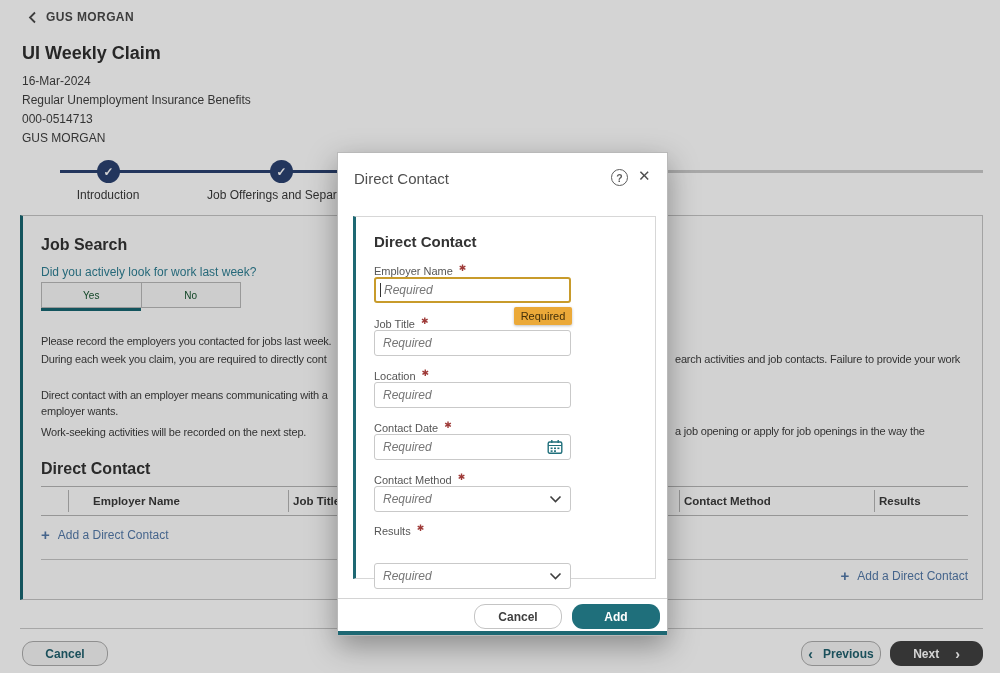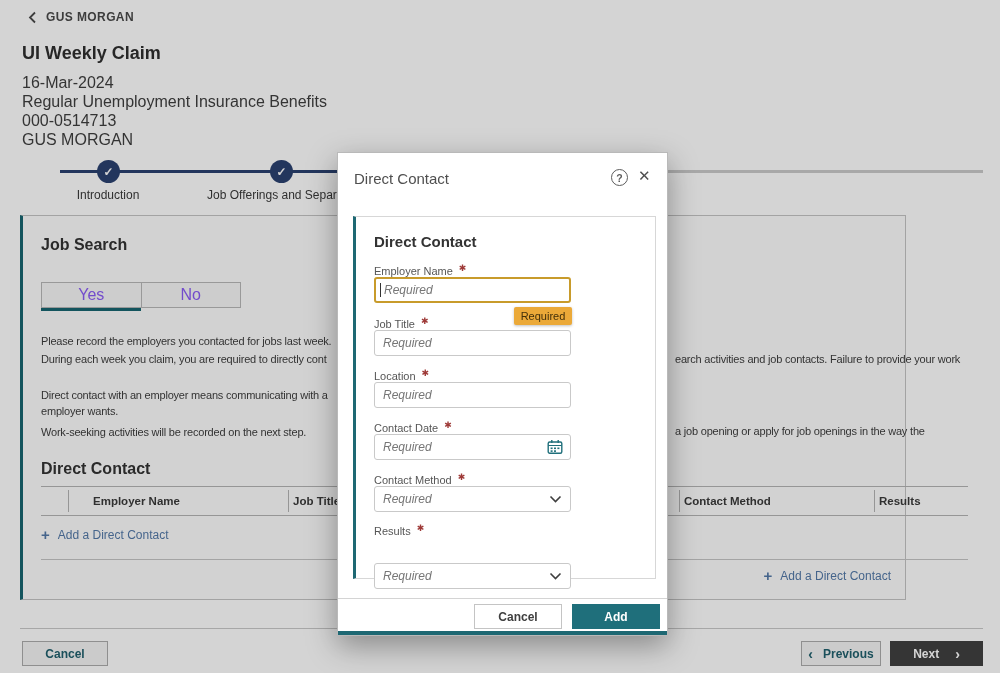--- a/index.html
+++ b/index.html
@@ -9,53 +9,53 @@
     background:#ffffff; font-family:"Liberation Sans", sans-serif; color:#3f3f3f;
     margin:0 auto;
   }
   .abs { position:absolute; }
   .nowrap { white-space:nowrap; }
 
   
   .back-row { left:28px; top:10px; display:flex; align-items:center; gap:9px; cursor:pointer; }
   .back-label { font-size:12px; font-weight:bold; color:#4a4a4a; letter-spacing:.4px; }
   .page-title { left:22px; top:43px; font-size:18px; font-weight:bold; color:#303030; }
-  .meta { left:22px; font-size:16px; color:#3f3f3f; }
+  .meta { left:22px; font-size:12px; color:#3f3f3f; }
 
   
   .step-line { top:170px; height:3px; }
   .line-done { left:60px; width:440px; background:#2B4170; }
   .line-todo { left:500px; width:483px; background:#CACACA; }
   .step-circle { top:160px; width:23px; height:23px; border-radius:50%; background:#2B4170;
     color:#fff; font-size:12px; font-weight:bold; display:flex; align-items:center; justify-content:center; }
   .step-label { top:188px; font-size:12px; color:#3a3a3a; }
 
   
-  .panel { left:20px; top:215px; width:886px; height:385px; background:#FDFDFD;
+  .panel { left:20px; top:215px; width:963px; height:385px; background:#FDFDFD;
     border:1px solid #C4C4C4; border-left:3px solid #176670; }
   .panel-h { font-size:16px; font-weight:bold; color:#333; }
   .question { font-size:12px; color:#2F7F93; }
   .toggle { left:18px; top:66px; width:200px; height:26px; display:flex; border:1px solid #B9B9B9; background:#F7F7F7; }
   .toggle-btn { flex:1; display:flex; align-items:center; justify-content:center;
-    font-size:16px; color:#8b5cf6; cursor:pointer; position:relative; }
+    font-size:10px; color:#14532d; cursor:pointer; position:relative; }
   .toggle-btn + .toggle-btn { border-left:1px solid #B9B9B9; }
   .toggle-btn.sel::after { content:""; position:absolute; left:-1px; right:0; bottom:-4px; height:3px; background:#176670; }
   .para { font-size:11px; letter-spacing:-0.2px; color:#3d3d3d; white-space:nowrap; }
 
   .tbl-row { left:18px; top:270px; width:927px; height:30px; border-top:1px solid #B5B5B5; border-bottom:1px solid #B5B5B5; }
   .tbl-col { font-size:11.5px; font-weight:bold; color:#3a3a3a; top:279px; }
   .tbl-div { top:274px; width:1px; height:22px; background:#B5B5B5; }
   .add-link { display:flex; align-items:center; gap:8px; cursor:pointer; color:#5379A8; }
   .add-plus { font-size:15px; font-weight:bold; line-height:12px; }
   .add-text { font-size:12px; }
   .panel-div2 { left:18px; top:343px; width:927px; height:1px; background:#C6C6C6; }
 
   
   .footer-div { left:20px; top:628px; width:963px; height:1px; background:#C9C9C9; }
-  .btn { display:flex; align-items:center; justify-content:center; border-radius:0;
+  .btn { display:flex; align-items:center; justify-content:center; border-radius:11px;
     font-size:12px; font-weight:bold; cursor:pointer; }
   .btn-ghost { background:#F5F5F5; border:1px solid #ADADAD; color:#21616E; }
   .btn-teal { background:#404040; color:#fff; }
   .chev { font-size:14px; font-weight:bold; line-height:10px; }
 
   
   .overlay { left:0; top:0; width:1000px; height:673px; background:rgba(0,0,0,0.17); z-index:10; }
 
   
   .modal { left:337px; top:152px; width:331px; height:484px; background:#fff; z-index:20;
@@ -113,20 +113,21 @@
       <span>✓</span>
     </div>
   <div class="abs step-circle" style="left:270px;">
       <span>✓</span>
     </div>
   <div class="abs step-label" style="left:38px; width:140px; text-align:center;">Introduction</div>
   <div class="abs step-label nowrap" style="left:207px;">Job Offerings and Separations</div>
 
   <div class="abs panel">
     <div class="abs panel-h" style="left:18px; top:20px;">Job Search</div>
+    <div class="abs question" style="left:18px; top:49px;">Did you actively look for work last week?</div>
 
     <div class="abs toggle">
       <div class="toggle-btn sel">Yes</div>
       <div class="toggle-btn">No</div>
     </div>
 
     <div class="abs para" style="left:18px; top:119px;">Please record the employers you contacted for jobs last week.</div>
     <div class="abs para" style="left:18px; top:137px;">During each week you claim, you are required to directly cont</div>
     <div class="abs para" style="left:652px; top:137px;">earch activities and job contacts. Failure to provide your work</div>
     <div class="abs para" style="left:18px; top:173px;">Direct contact with an employer means communicating with a</div>

